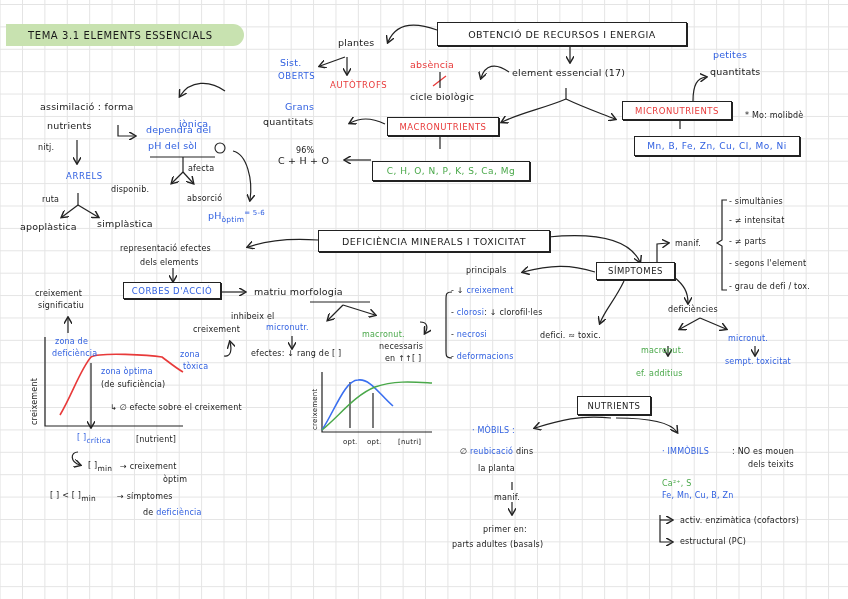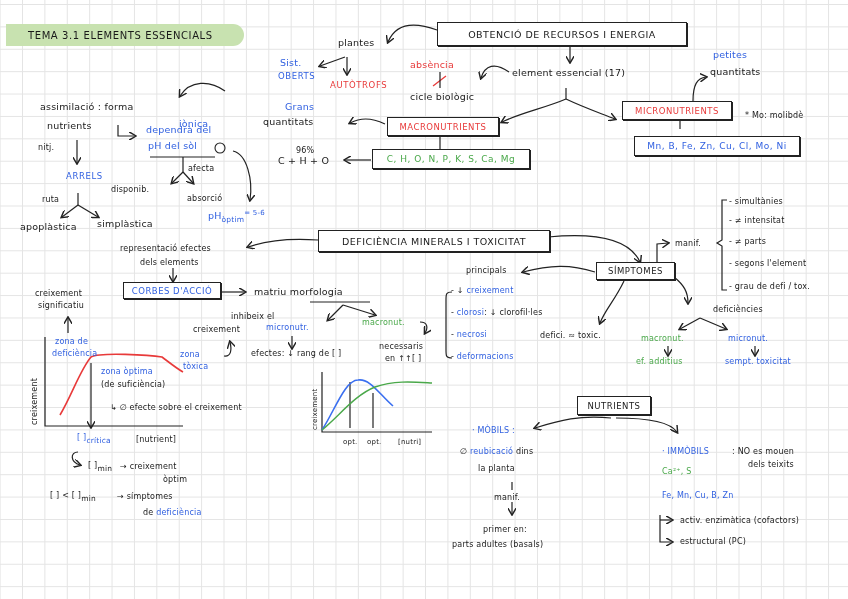--- a/index.html
+++ b/index.html
@@ -8,21 +8,21 @@
   .grid{position:absolute;inset:0;
     background-image:
       linear-gradient(to right,#e4e4e4 1px,transparent 1px),
       linear-gradient(to bottom,#e4e4e4 1px,transparent 1px);
     background-size:22.4px 22.4px;background-position:22px 4px;}
   .t{position:absolute;white-space:nowrap;font-size:10.5px;line-height:12px;letter-spacing:0.2px;}
   .s{font-size:9.5px;}
   .xs{font-size:8px;}
   .blue{color:#2f5fe0;}
   .red{color:#e83a3a;}
-  .green{color:#4aa84a;}
+  .green{color:#4aa84a;margin-top:12px;}
   .black{color:#1a1a1a;}
   .caps{text-transform:uppercase;font-size:9.5px;letter-spacing:0.6px;}
   .box{position:absolute;border:1.5px solid #222;background:#fff;display:flex;align-items:center;justify-content:center;white-space:nowrap;font-size:9.5px;letter-spacing:0.5px;text-transform:uppercase;box-shadow:1px 1px 0 #222;}
   .banner{position:absolute;left:6px;top:24px;width:238px;height:22px;background:#c8e2b0;border-radius:0 11px 11px 0;
     display:flex;align-items:center;font-size:10px;letter-spacing:0.6px;text-transform:uppercase;}
   .banner span{margin-left:22px;}
   svg.ov{position:absolute;left:0;top:0;pointer-events:none;}
   .sub{font-size:7.5px;vertical-align:-3px;}
   .sup{font-size:7px;vertical-align:4px;}
 </style>
@@ -228,21 +228,21 @@
 </div>
 <div class="t xs black" style="left:540px;top:330px;">defici. ≈ toxic.</div>
 <div class="t xs black" style="left:675px;top:238px;">manif.</div>
 <div>
   <div class="t xs black" style="left:729px;top:196px;">- simultànies</div>
   <div class="t xs black" style="left:729px;top:215px;">- ≠ intensitat</div>
   <div class="t xs black" style="left:729px;top:236px;">- ≠ parts</div>
   <div class="t xs black" style="left:729px;top:258px;">- segons l'element</div>
   <div class="t xs black" style="left:729px;top:281px;">- grau de defi / tox.</div>
 </div>
-<div class="t xs black" style="left:668px;top:304px;margin-left:45px;">deficiències</div>
+<div class="t xs black" style="left:668px;top:304px;">deficiències</div>
 <div class="t xs green" style="left:641px;top:333px;">macronut.</div>
 <div class="t xs green" style="left:636px;top:356px;">ef. additius</div>
 <div class="t xs blue" style="left:728px;top:333px;">micronut.</div>
 <div class="t xs blue" style="left:725px;top:356px;">sempt. toxicitat</div>
 
 <div class="box" style="left:577px;top:396px;width:72px;height:17px;font-size:8.5px;">NUTRIENTS</div>
 <div class="t xs blue" style="left:472px;top:425px;">· MÒBILS :</div>
 <div class="t xs" style="left:460px;top:446px;"><span class="black">∅</span> <span class="blue">reubicació</span> <span class="black">dins</span></div>
 <div class="t xs black" style="left:478px;top:463px;">la planta</div>
 <div class="t xs black" style="left:494px;top:492px;">manif.</div>

